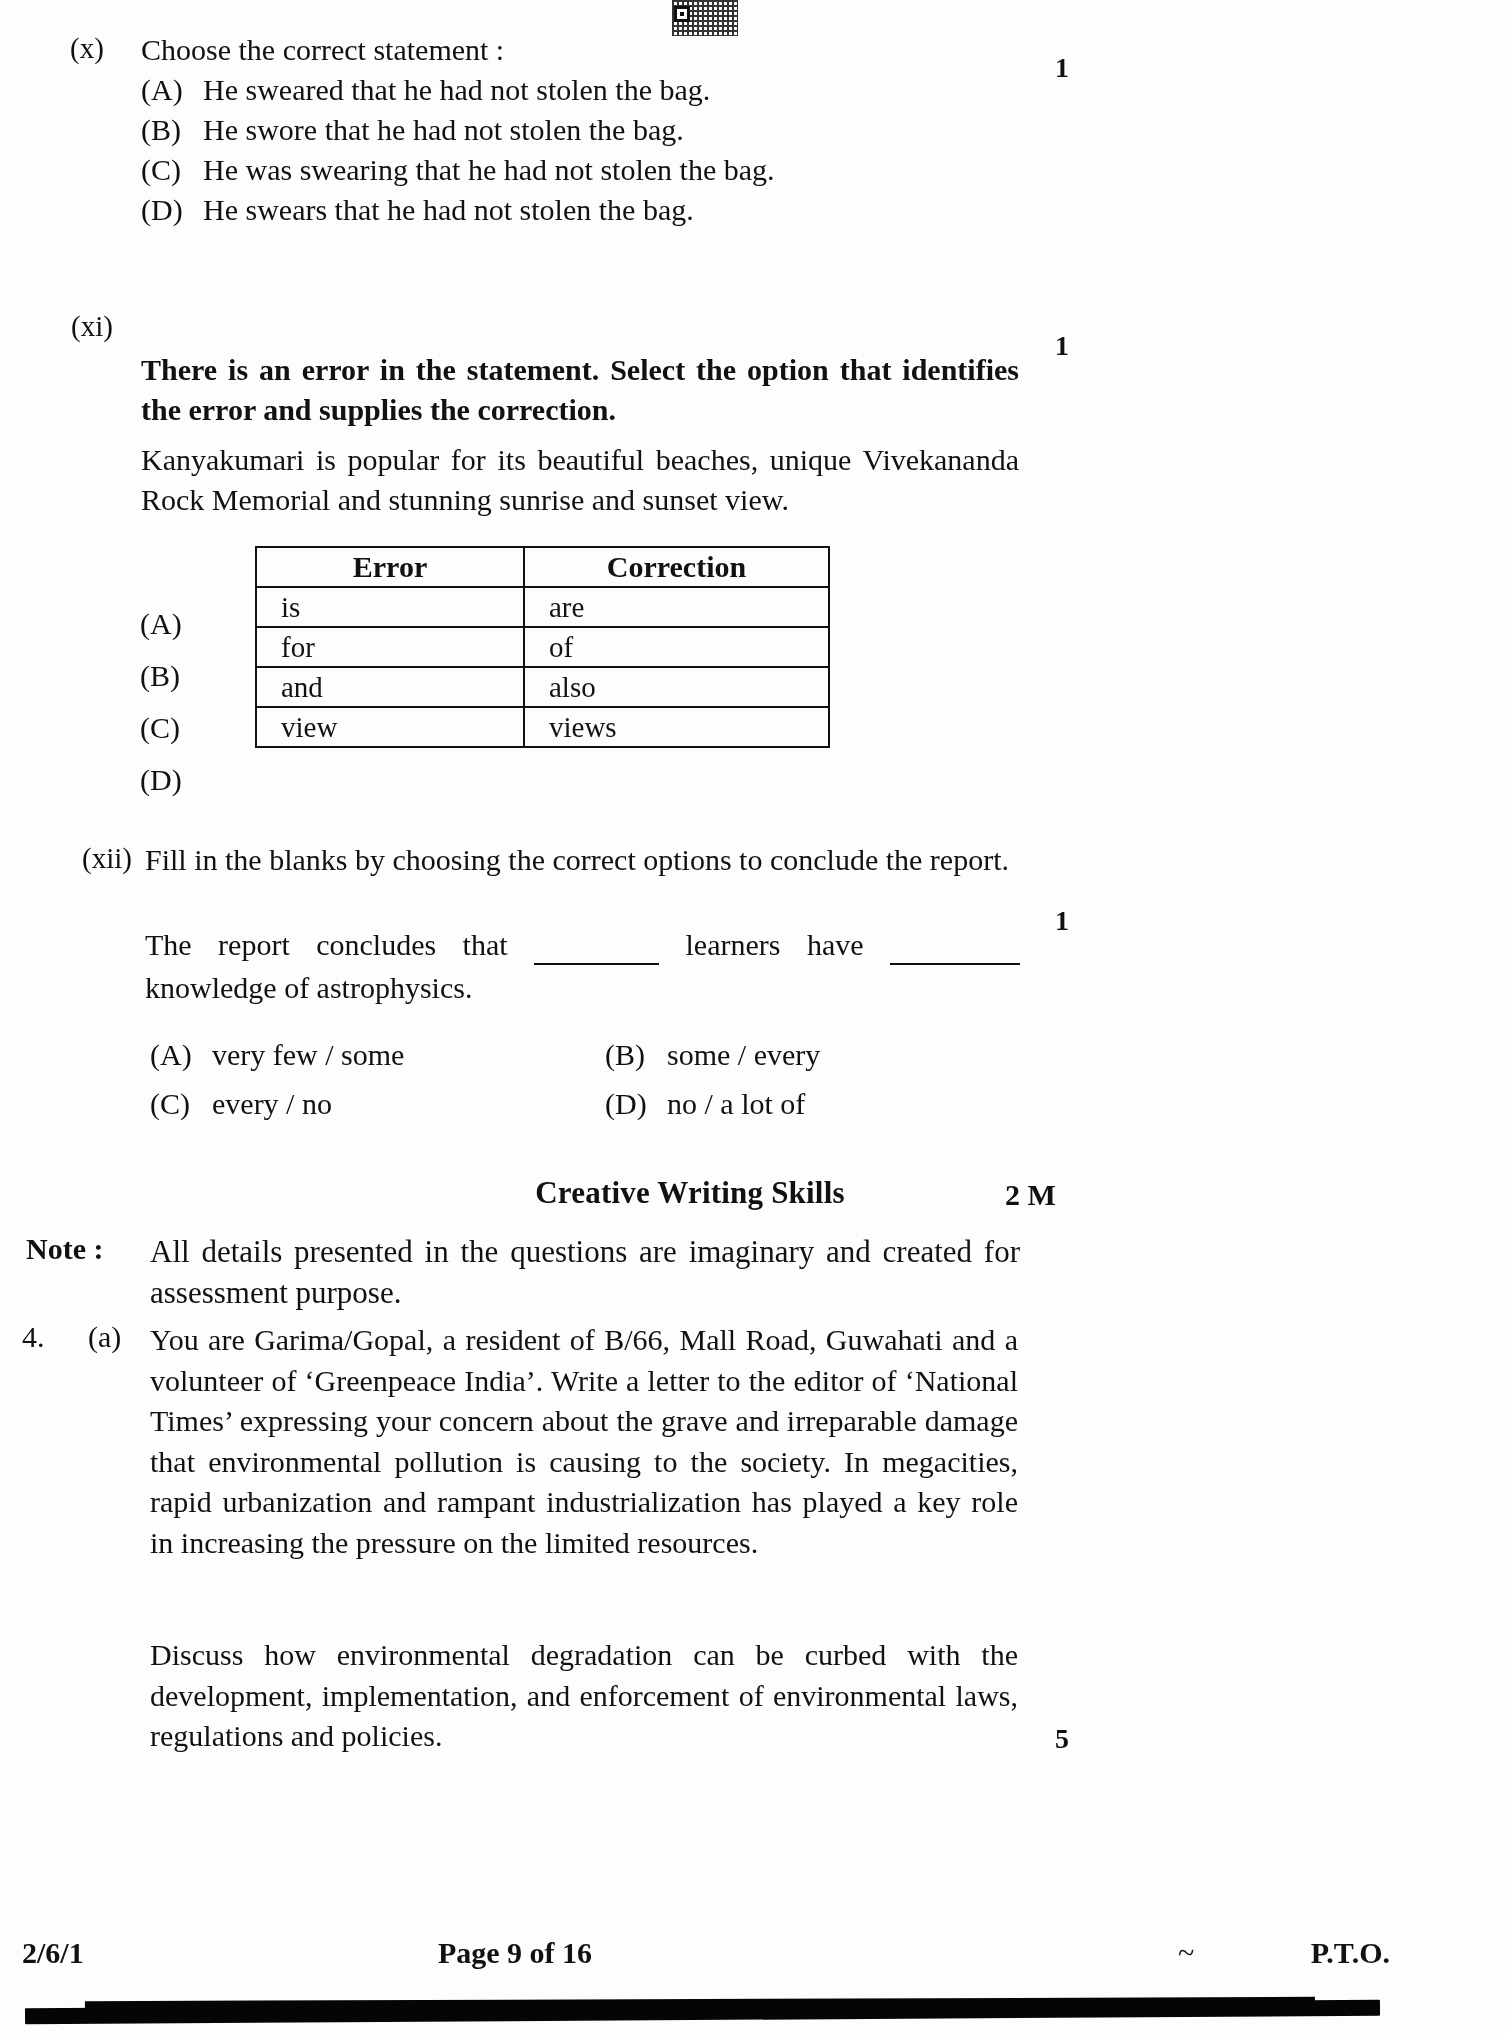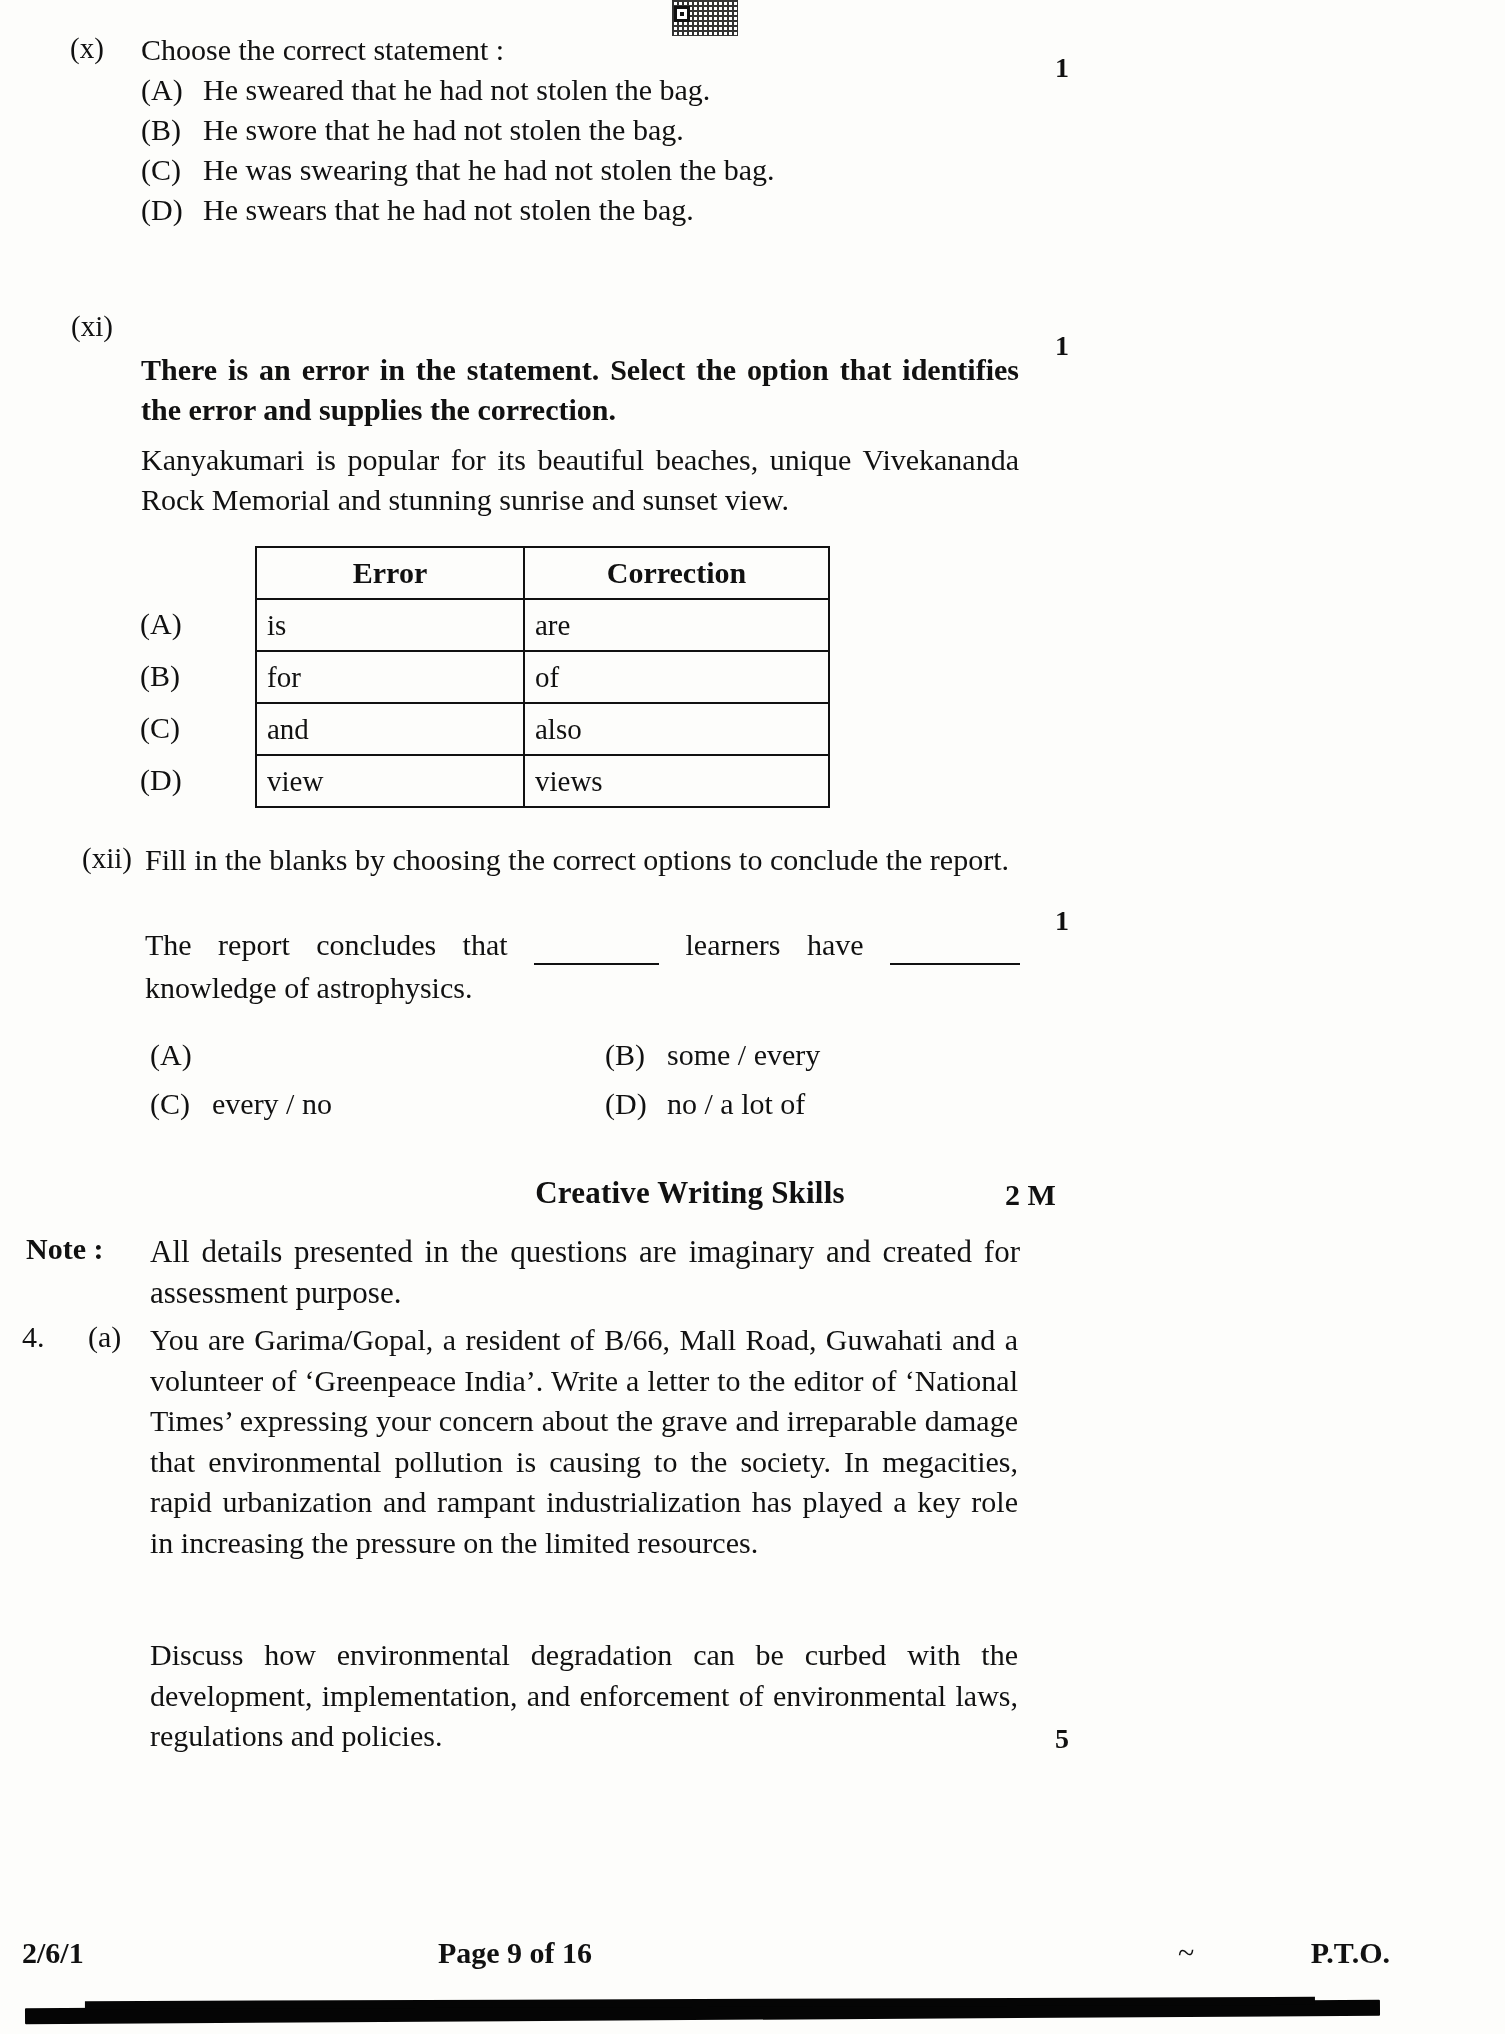--- a/index.html
+++ b/index.html
@@ -81,22 +81,22 @@
   
   .errtable-wrap {
     position: absolute;
   }
   table.errtable {
     border-collapse: collapse;
     table-layout: fixed;
   }
   table.errtable td, table.errtable th {
     border: 2px solid #111;
-    height: 52px;
-    padding: 0 10px;
+    height: 40px;
+    padding: 0 24px;
     font-size: 29px;
     font-weight: normal;
     text-align: left;
     vertical-align: middle;
   }
   table.errtable th {
     text-align: center;
     font-weight: bold;
     font-size: 30px;
   }
@@ -278,20 +278,21 @@
       <span class="blank" style="width:130px;"></span>
     </div>
     <div style="margin-top:3px;">knowledge of astrophysics.</div>
   </div>
 
   <div style="position:absolute; left:150px; top:1035px; width:900px;">
     <div style="display:flex;">
       <div style="flex:0 0 455px;">
         <div class="optline" style="margin-bottom:10px;">
           <span class="optlabel">(A)</span>
+          <span class="opttext">very few / some</span>
         </div>
         <div class="optline">
           <span class="optlabel">(C)</span>
           <span class="opttext">every / no</span>
         </div>
       </div>
       <div style="flex:1 1 auto;">
         <div class="optline" style="margin-bottom:10px;">
           <span class="optlabel">(B)</span>
           <span class="opttext">some / every</span>

